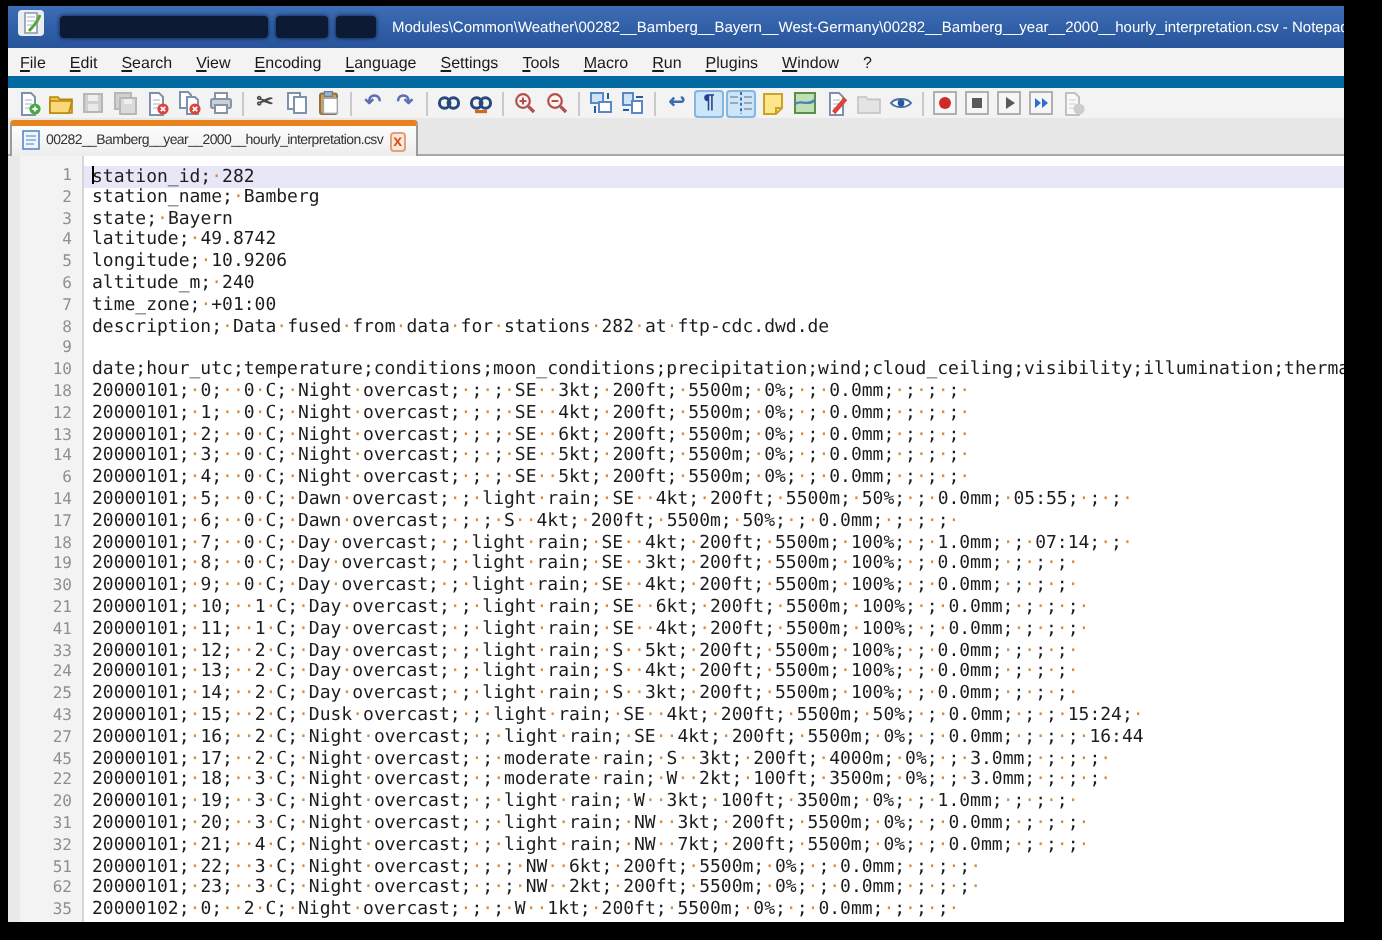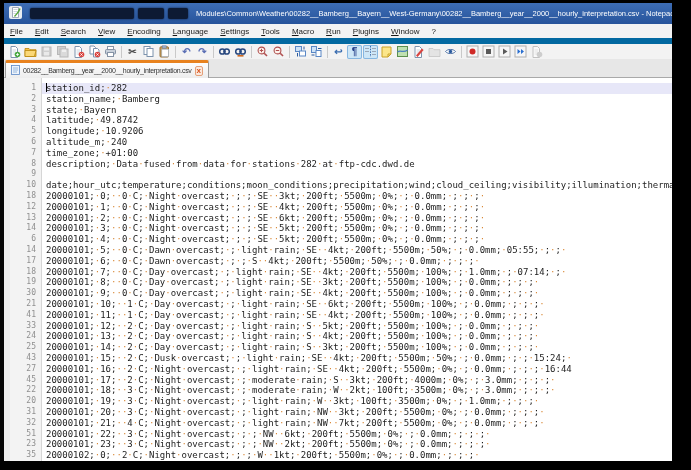--- a/index.html
+++ b/index.html
@@ -461,21 +461,21 @@
         <span class="ln">32</span>
         <span class="code">20000101;<span class="ws">·</span>21;<span class="ws">·</span><span class="ws">·</span>4<span class="ws">·</span>C;<span class="ws">·</span>Night<span class="ws">·</span>overcast;<span class="ws">·</span>;<span class="ws">·</span>light<span class="ws">·</span>rain;<span class="ws">·</span>NW<span class="ws">·</span><span class="ws">·</span>7kt;<span class="ws">·</span>200ft;<span class="ws">·</span>5500m;<span class="ws">·</span>0%;<span class="ws">·</span>;<span class="ws">·</span>0.0mm;<span class="ws">·</span>;<span class="ws">·</span>;<span class="ws">·</span>;<span class="ws">·</span></span>
       </div>
       <div class="row">
         <span class="bm"></span>
         <span class="ln">51</span>
         <span class="code">20000101;<span class="ws">·</span>22;<span class="ws">·</span><span class="ws">·</span>3<span class="ws">·</span>C;<span class="ws">·</span>Night<span class="ws">·</span>overcast;<span class="ws">·</span>;<span class="ws">·</span>;<span class="ws">·</span>NW<span class="ws">·</span><span class="ws">·</span>6kt;<span class="ws">·</span>200ft;<span class="ws">·</span>5500m;<span class="ws">·</span>0%;<span class="ws">·</span>;<span class="ws">·</span>0.0mm;<span class="ws">·</span>;<span class="ws">·</span>;<span class="ws">·</span>;<span class="ws">·</span></span>
       </div>
       <div class="row">
         <span class="bm"></span>
-        <span class="ln">23</span>
+        <span class="ln">62</span>
         <span class="code">20000101;<span class="ws">·</span>23;<span class="ws">·</span><span class="ws">·</span>3<span class="ws">·</span>C;<span class="ws">·</span>Night<span class="ws">·</span>overcast;<span class="ws">·</span>;<span class="ws">·</span>;<span class="ws">·</span>NW<span class="ws">·</span><span class="ws">·</span>2kt;<span class="ws">·</span>200ft;<span class="ws">·</span>5500m;<span class="ws">·</span>0%;<span class="ws">·</span>;<span class="ws">·</span>0.0mm;<span class="ws">·</span>;<span class="ws">·</span>;<span class="ws">·</span>;<span class="ws">·</span></span>
       </div>
       <div class="row">
         <span class="bm"></span>
         <span class="ln">35</span>
         <span class="code">20000102;<span class="ws">·</span>0;<span class="ws">·</span><span class="ws">·</span>2<span class="ws">·</span>C;<span class="ws">·</span>Night<span class="ws">·</span>overcast;<span class="ws">·</span>;<span class="ws">·</span>;<span class="ws">·</span>W<span class="ws">·</span><span class="ws">·</span>1kt;<span class="ws">·</span>200ft;<span class="ws">·</span>5500m;<span class="ws">·</span>0%;<span class="ws">·</span>;<span class="ws">·</span>0.0mm;<span class="ws">·</span>;<span class="ws">·</span>;<span class="ws">·</span>;<span class="ws">·</span></span>
       </div>
       <div class="row">
         <span class="bm"></span>
         <span class="ln">36</span>

